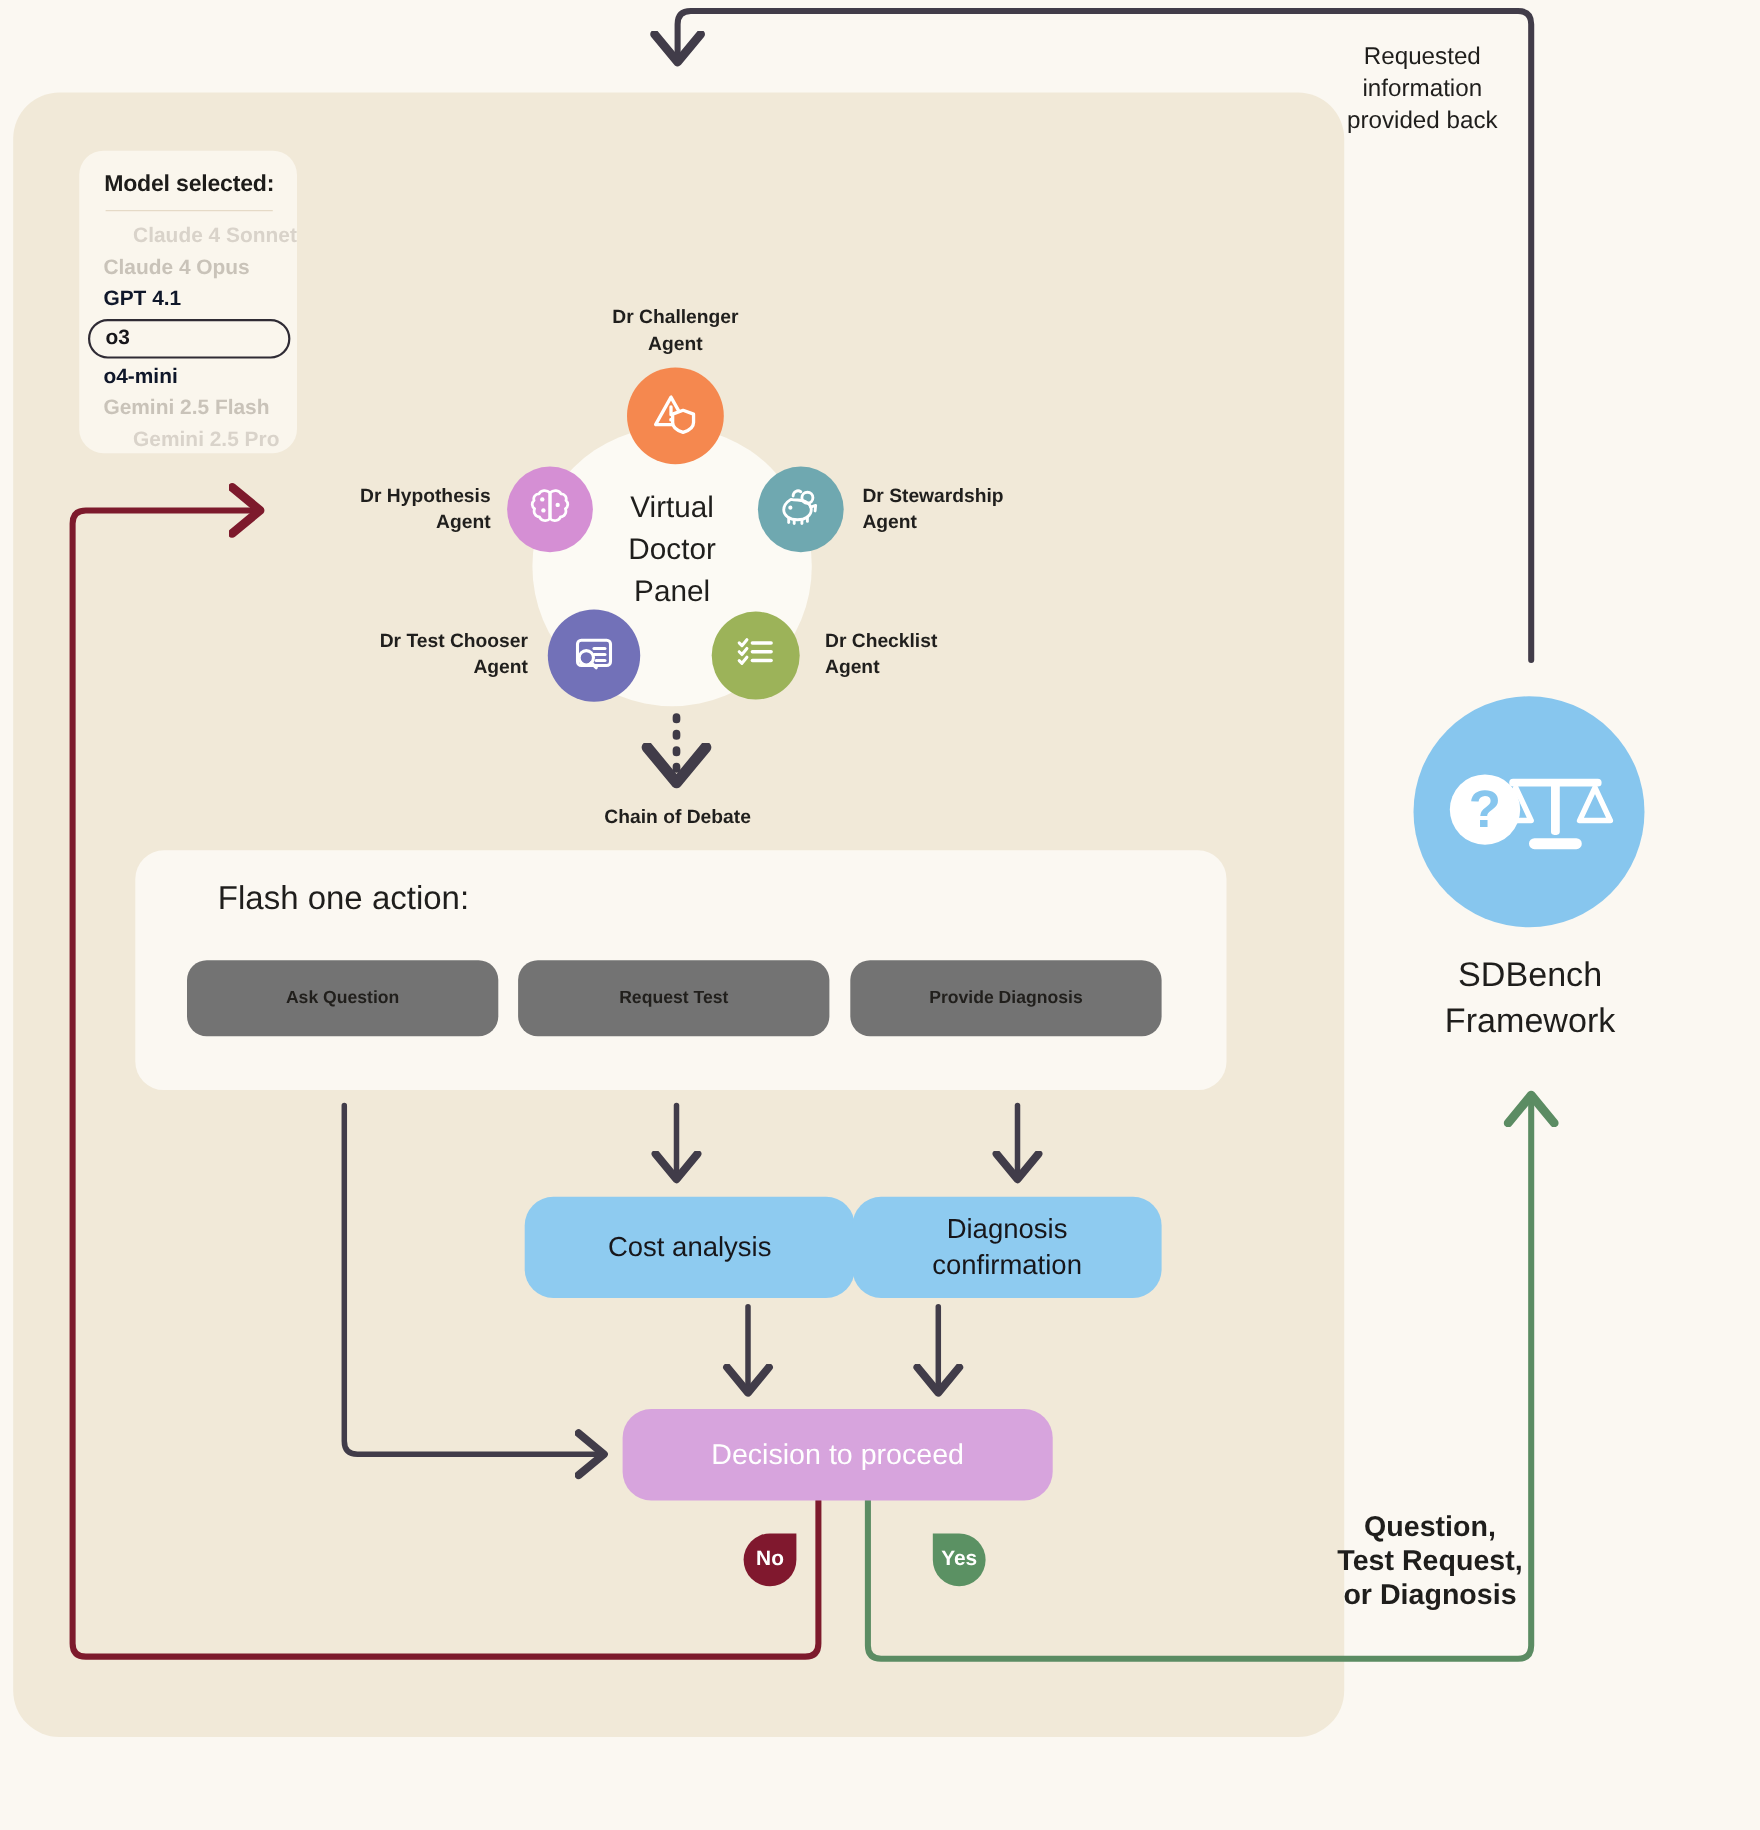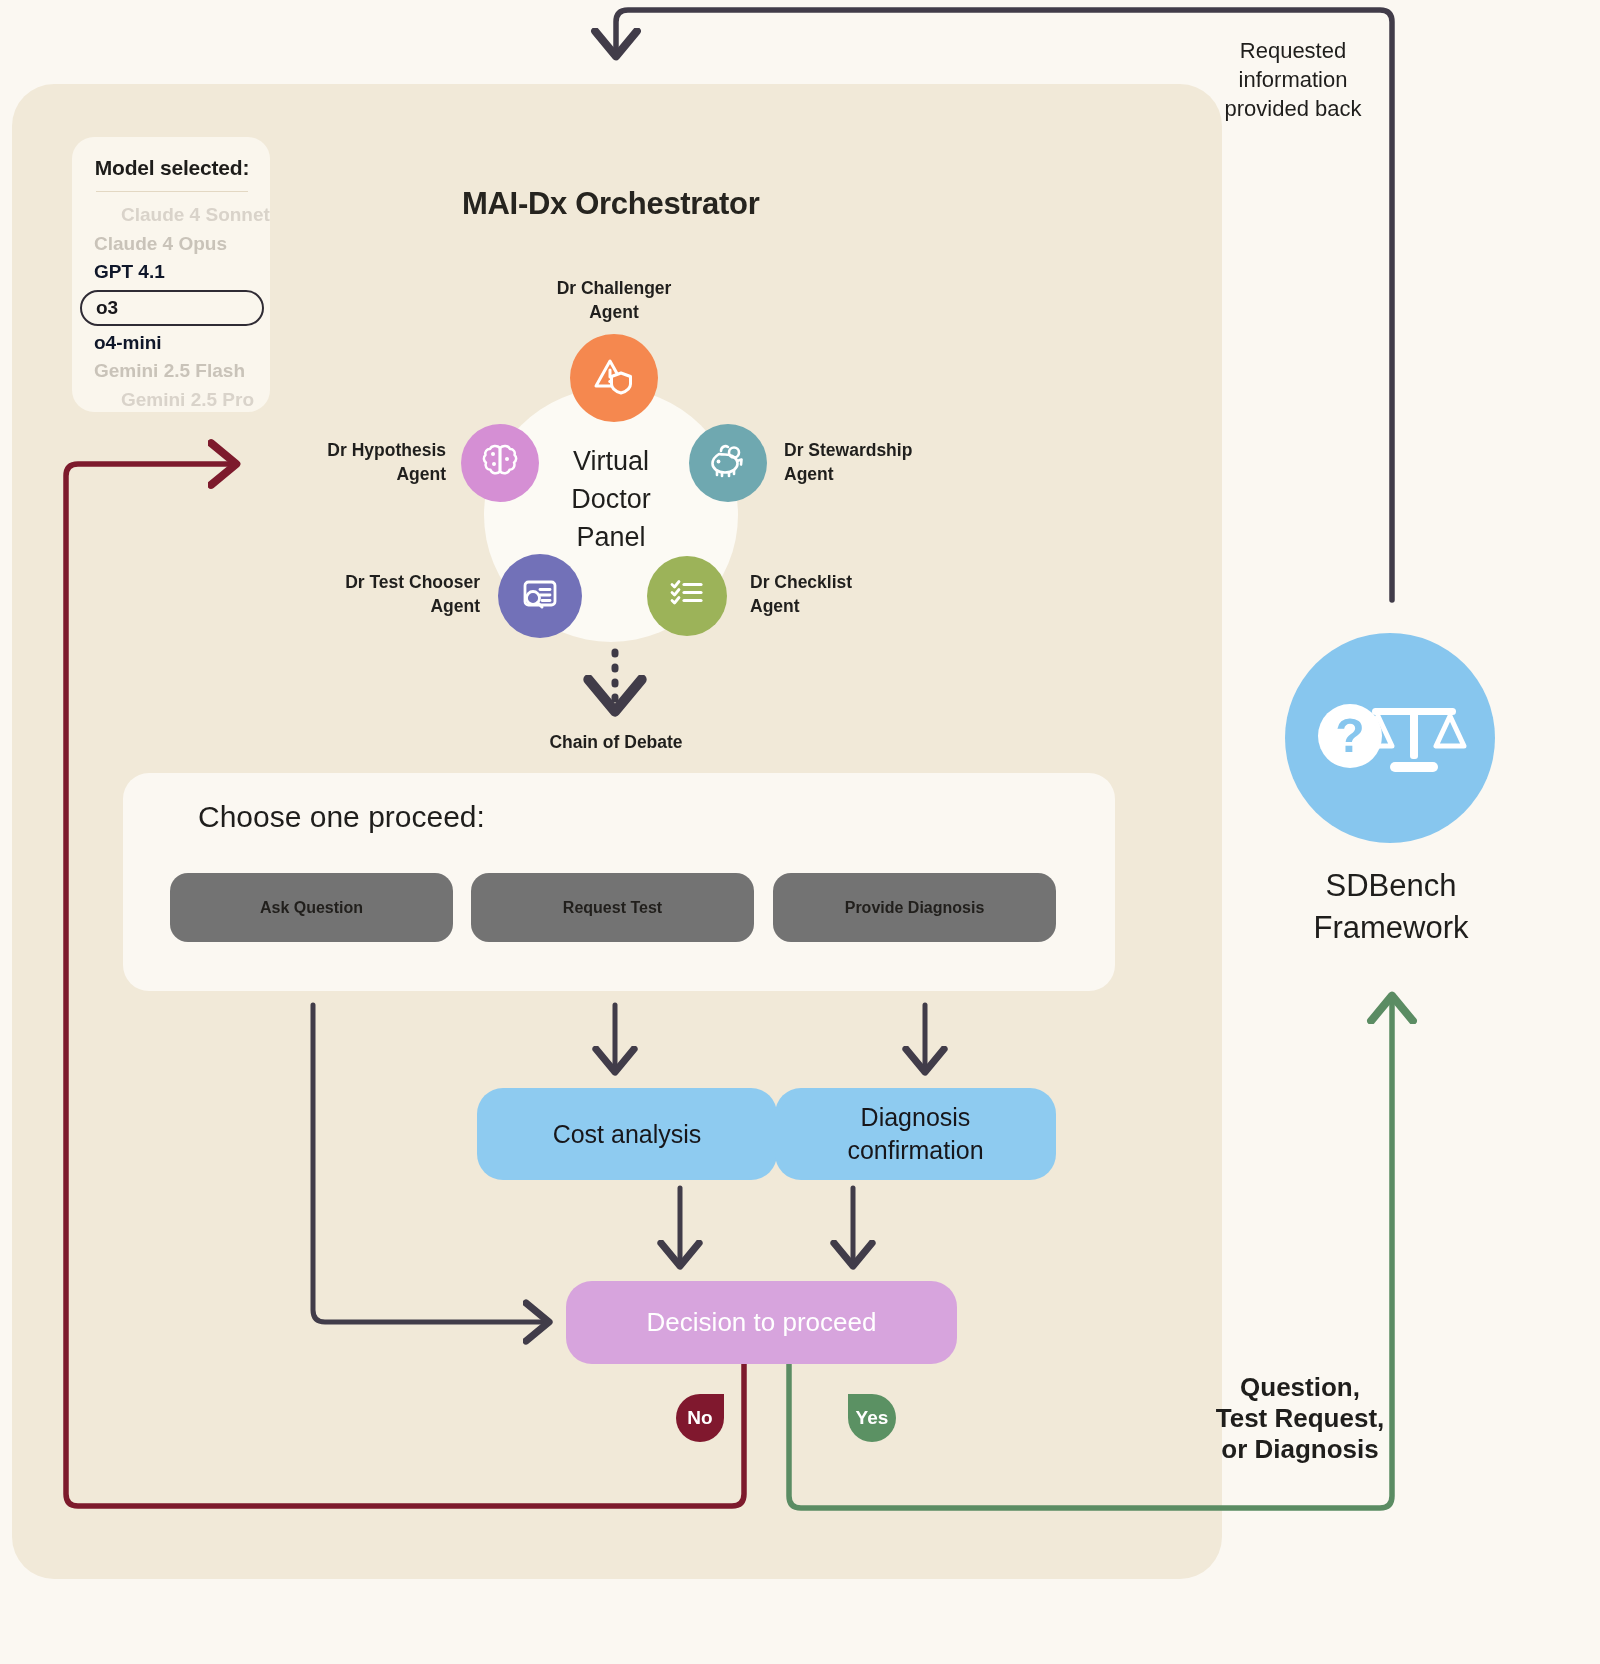--- a/index.html
+++ b/index.html
@@ -242,21 +242,20 @@
     <div class="model-card-rule"></div>
     <div class="model-item dim-1">Claude 4 Sonnet</div>
     <div class="model-item dim-2">Claude 4 Opus</div>
     <div class="model-item mid">GPT 4.1</div>
     <div class="model-item selected">o3</div>
     <div class="model-item mid">o4-mini</div>
     <div class="model-item dim-2">Gemini 2.5 Flash</div>
     <div class="model-item dim-1">Gemini 2.5 Pro</div>
   </div>
 
-  <div class="orch-title">MAI-Dx Orchestrator</div>
 
   <div class="panel-disc"></div>
   <div class="panel-center-text">
     <div>Virtual</div>
     <div>Doctor</div>
     <div>Panel</div>
   </div>
 
   <div class="agent-circle" style="left:570px; top:334px; width:88px; height:88px; background:#f5884f;">
     <span>
@@ -352,21 +351,21 @@
     </span>
   </div>
   <div class="agent-label right" style="left:750px; top:570px; width:240px;">
     <div>Dr Checklist</div>
     <div>Agent</div>
   </div>
 
   <div class="chain-label">Chain of Debate</div>
 
   <div class="action-card"></div>
-  <div class="action-card-title">Choose one proceed:</div>
+  <div class="action-card-title">Flash one action:</div>
   <div class="action-chip c1">Ask Question</div>
   <div class="action-chip c2">Request Test</div>
   <div class="action-chip c3">Provide Diagnosis</div>
 
   <div class="proc-box cost">Cost analysis</div>
   <div class="proc-box diag">
     <div>
       <div>Diagnosis</div>
       <div>confirmation</div>
     </div>

